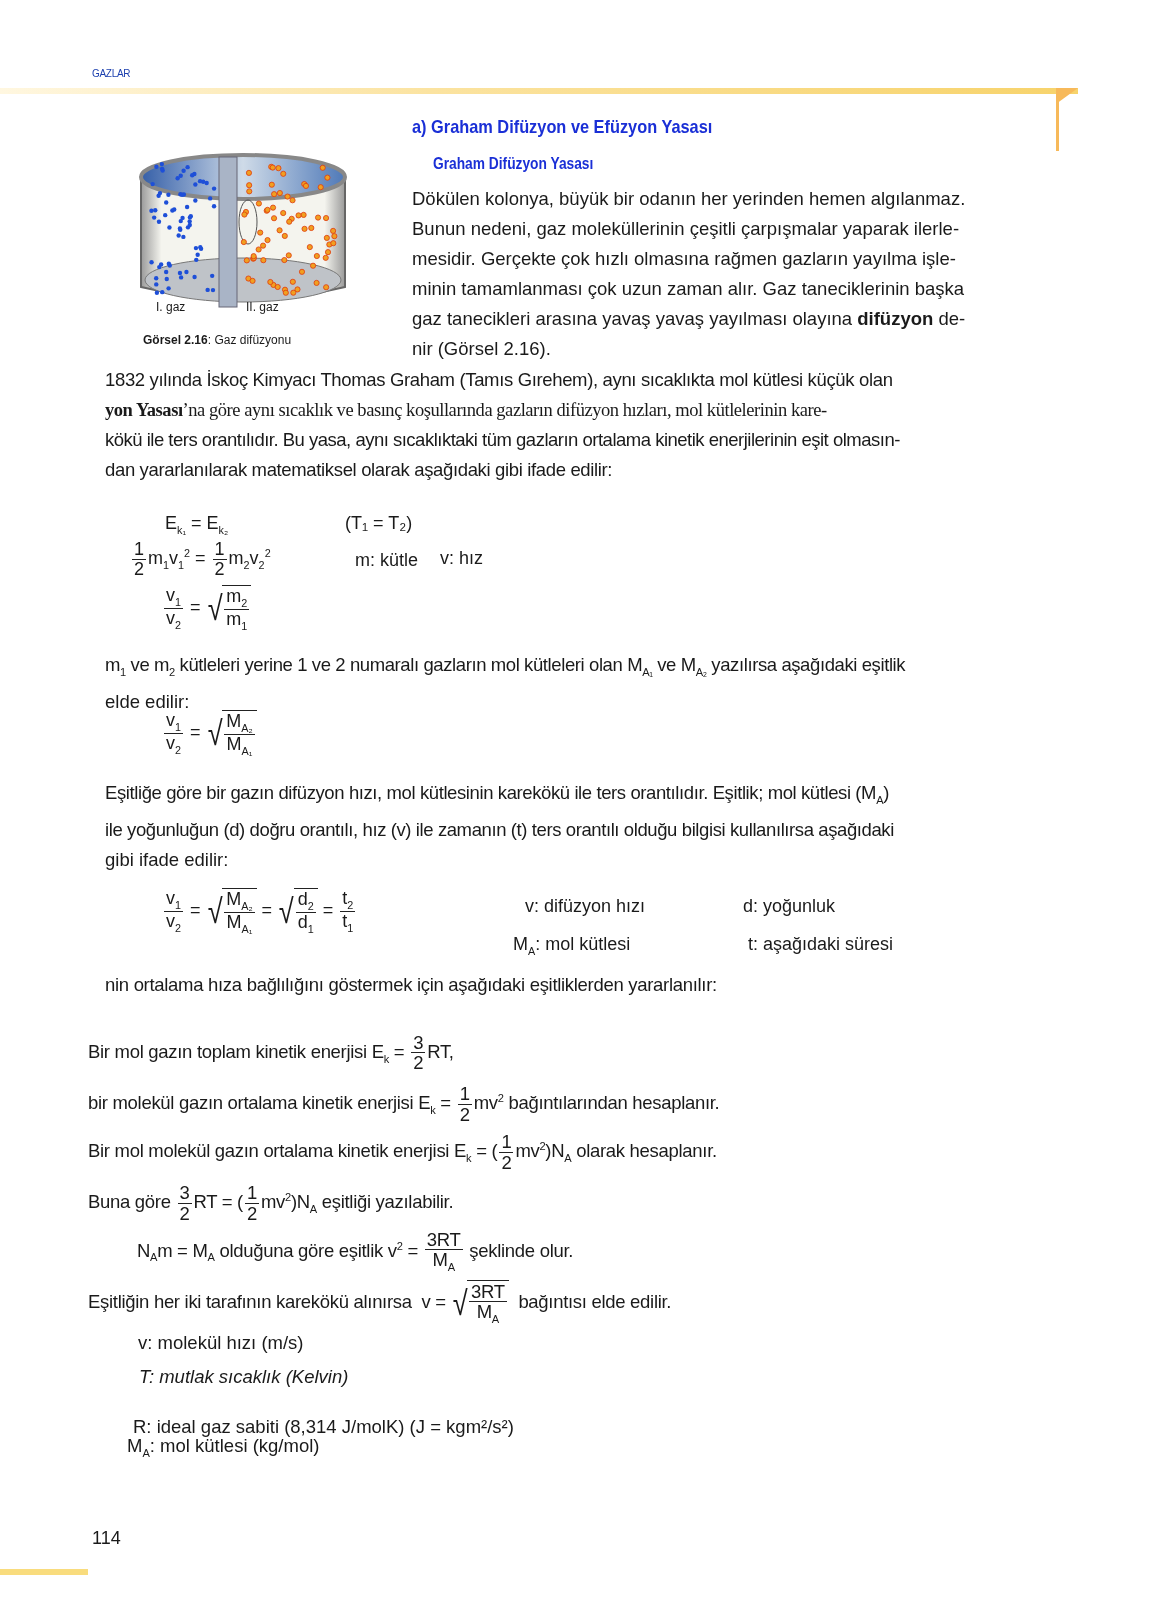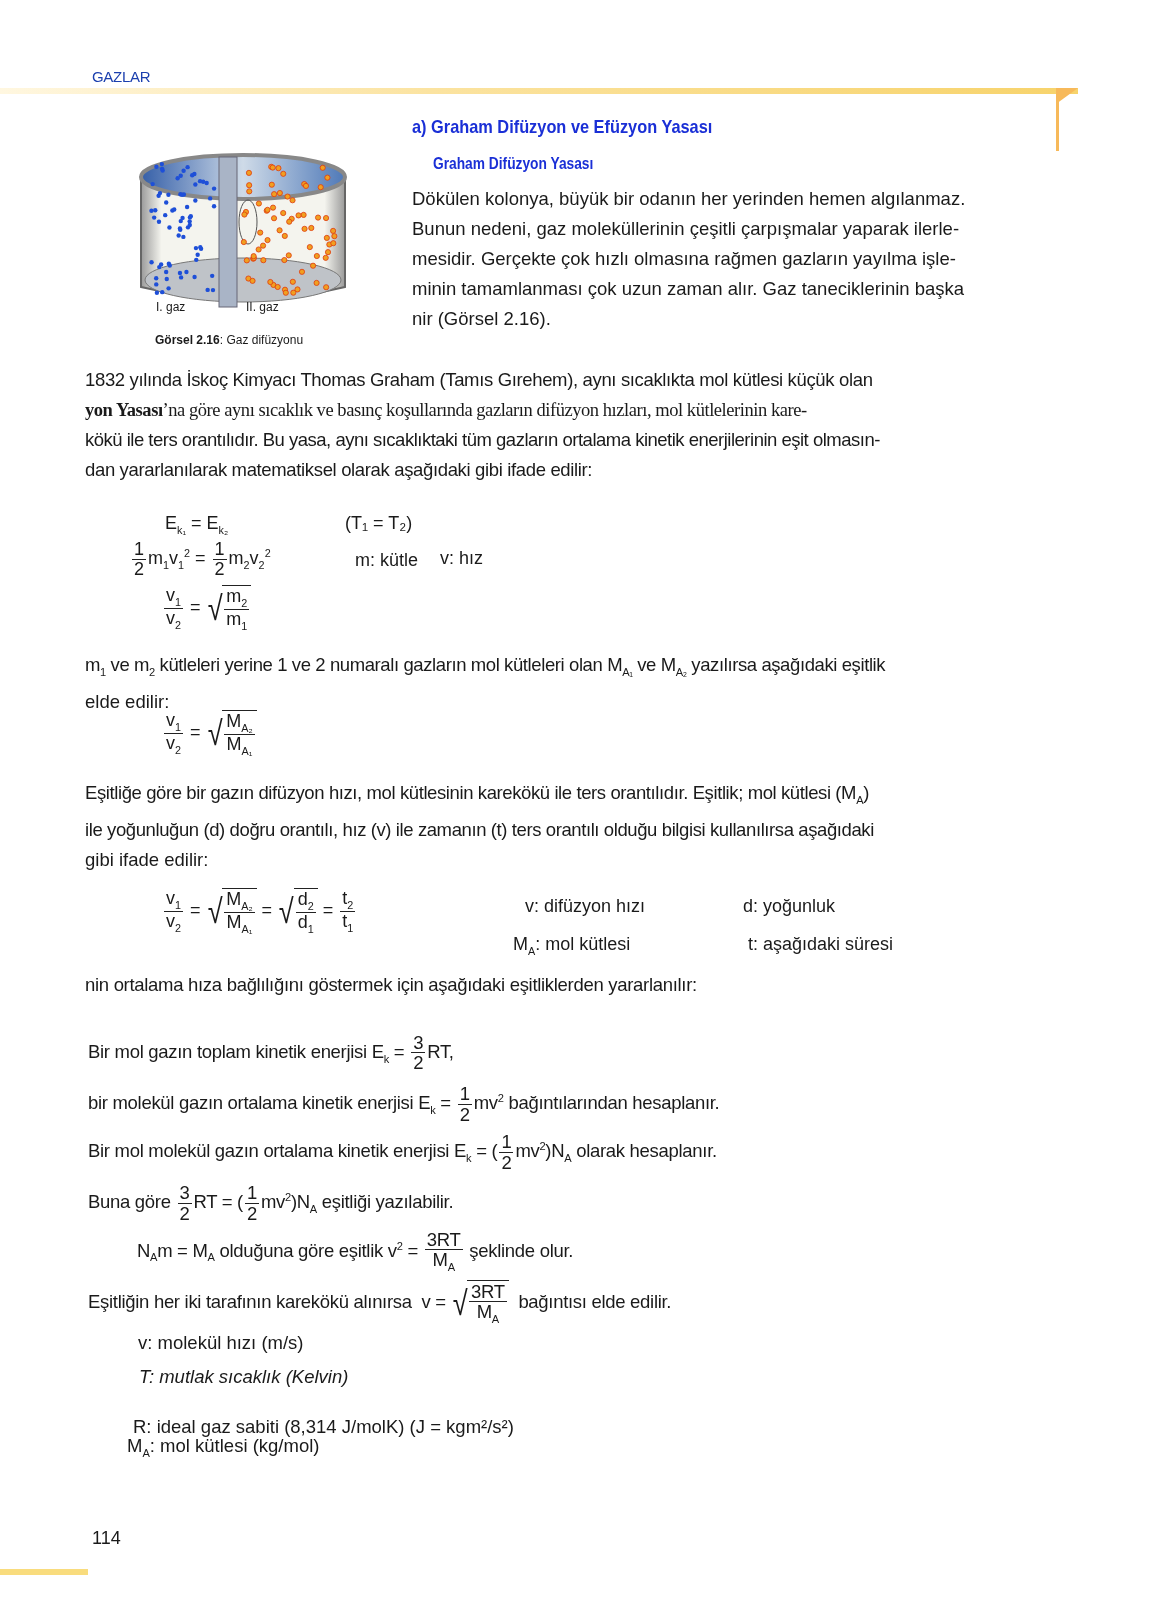--- a/index.html
+++ b/index.html
@@ -1,32 +1,32 @@
 <!DOCTYPE html>
 <html><head>
 <meta charset="utf-8">
 <style>
   html,body{margin:0;padding:0;background:#fff;}
   body{width:1152px;height:1624px;position:relative;overflow:hidden;
        font-family:"Liberation Sans",sans-serif;color:#1a1a1a;}
   .abs{position:absolute;}
-  .hdr{left:92px;top:68px;font-size:15px;color:#1b3fae;letter-spacing:-0.3px;}
+  .hdr{left:92px;top:68px;font-size:10px;color:#1b3fae;letter-spacing:-0.3px;}
   .topbar{left:0;top:88px;width:1078px;height:6px;
           background:linear-gradient(to right,#fff7e0,#fbe3a0 40%,#f7d36b);}
   .corner{left:1056px;top:88px;width:22px;height:16px;background:#f7b95a;
           clip-path:polygon(0 0,100% 0,0 100%);}
   .vline{left:1056px;top:94px;width:3px;height:57px;background:#f7b95a;}
   .h1{left:412px;top:116px;font-size:19px;font-weight:bold;color:#1a2fd6;
       transform:scaleX(0.86);transform-origin:left;white-space:nowrap;}
   .h2{left:433px;top:155px;font-size:16px;font-weight:bold;color:#1a2fd6;
       transform:scaleX(0.86);transform-origin:left;white-space:nowrap;}
   .p{font-size:18.5px;line-height:30px;white-space:nowrap;}
   .intro{left:412px;top:184px;width:628px;}
   .intro .p{display:block;}
-  .body{left:85px;}
+  .body{left:105px;}
   .cap{font-size:12px;}
   .fig{left:133px;top:152px;width:220px;height:160px;}
   sub,sup{font-size:60%;}
   .math{font-size:18px;}
   .frac{display:inline-flex;flex-direction:column;align-items:center;vertical-align:middle;
         line-height:1.05;margin:0 2px;}
   .frac .n{border-bottom:1.3px solid #222;padding:0 2px;}
   .frac .d{padding:0 2px;}
   .sq{display:inline-flex;align-items:center;vertical-align:middle;}
   .sq .rad{font-size:34px;line-height:1;transform:scaleX(0.8);margin-right:-2px;}
@@ -204,27 +204,28 @@
       <circle cx="196.34567901234567" cy="92.50158607681755" r="2.6" fill="#f0a020" stroke="#e03a10" stroke-width="0.8"></circle>
       <circle cx="183.85761316872427" cy="104.01144547325103" r="2.6" fill="#f0a020" stroke="#e03a10" stroke-width="0.8"></circle>
       <circle cx="134.53004115226338" cy="88.10360939643347" r="2.6" fill="#f0a020" stroke="#e03a10" stroke-width="0.8"></circle>
       <circle cx="120.65925925925926" cy="104.1607938957476" r="2.6" fill="#f0a020" stroke="#e03a10" stroke-width="0.8"></circle>
       <circle cx="200.319341563786" cy="91.19534465020577" r="2.6" fill="#f0a020" stroke="#e03a10" stroke-width="0.8"></circle>
       <circle cx="140.02880658436214" cy="55.62701474622771" r="2.6" fill="#f0a020" stroke="#e03a10" stroke-width="0.8"></circle>
     </g>
 </svg>
 <div class="abs cap" style="left:156px;top:300px;">I. gaz</div>
 <div class="abs cap" style="left:246px;top:300px;">II. gaz</div>
-<div class="abs cap" style="left:143px;top:333px;margin-left:12px;"><b>Görsel 2.16</b><span>: Gaz difüzyonu</span></div>
+<div class="abs cap" style="left:143px;top:333px;"><b>Görsel 2.16</b><span>: Gaz difüzyonu</span></div>
 
 <div class="abs intro">
   <span class="p">Dökülen kolonya, büyük bir odanın her yerinden hemen algılanmaz.</span>
   <span class="p">Bunun nedeni, gaz moleküllerinin çeşitli çarpışmalar yaparak ilerle-</span>
   <span class="p">mesidir. Gerçekte çok hızlı olmasına rağmen gazların yayılma işle-</span>
   <span class="p">minin tamamlanması çok uzun zaman alır. Gaz taneciklerinin başka</span>
+  <span class="p"><span>gaz tanecikleri arasına yavaş yavaş yayılması olayına </span><b>difüzyon</b><span> de-</span></span>
   <span class="p">nir (Görsel 2.16).</span>
 </div>
 
 <div class="abs body" style="top:365px;">
   <div class="p" style="letter-spacing:-0.35px;">1832 yılında İskoç Kimyacı Thomas Graham (Tamıs Gırehem), aynı sıcaklıkta mol kütlesi küçük olan</div>
   <div class="p" style="letter-spacing:-0.45px;font-family:Liberation Serif, serif;"><b>yon Yasası</b><span>’na göre aynı sıcaklık ve basınç koşullarında gazların difüzyon hızları, mol kütlelerinin kare-</span></div>
   <div class="p" style="letter-spacing:-0.5px;">kökü ile ters orantılıdır. Bu yasa, aynı sıcaklıktaki tüm gazların ortalama kinetik enerjilerinin eşit olmasın-</div>
   <div class="p" style="letter-spacing:-0.35px;">dan yararlanılarak matematiksel olarak aşağıdaki gibi ifade edilir:</div>
 </div>
 

